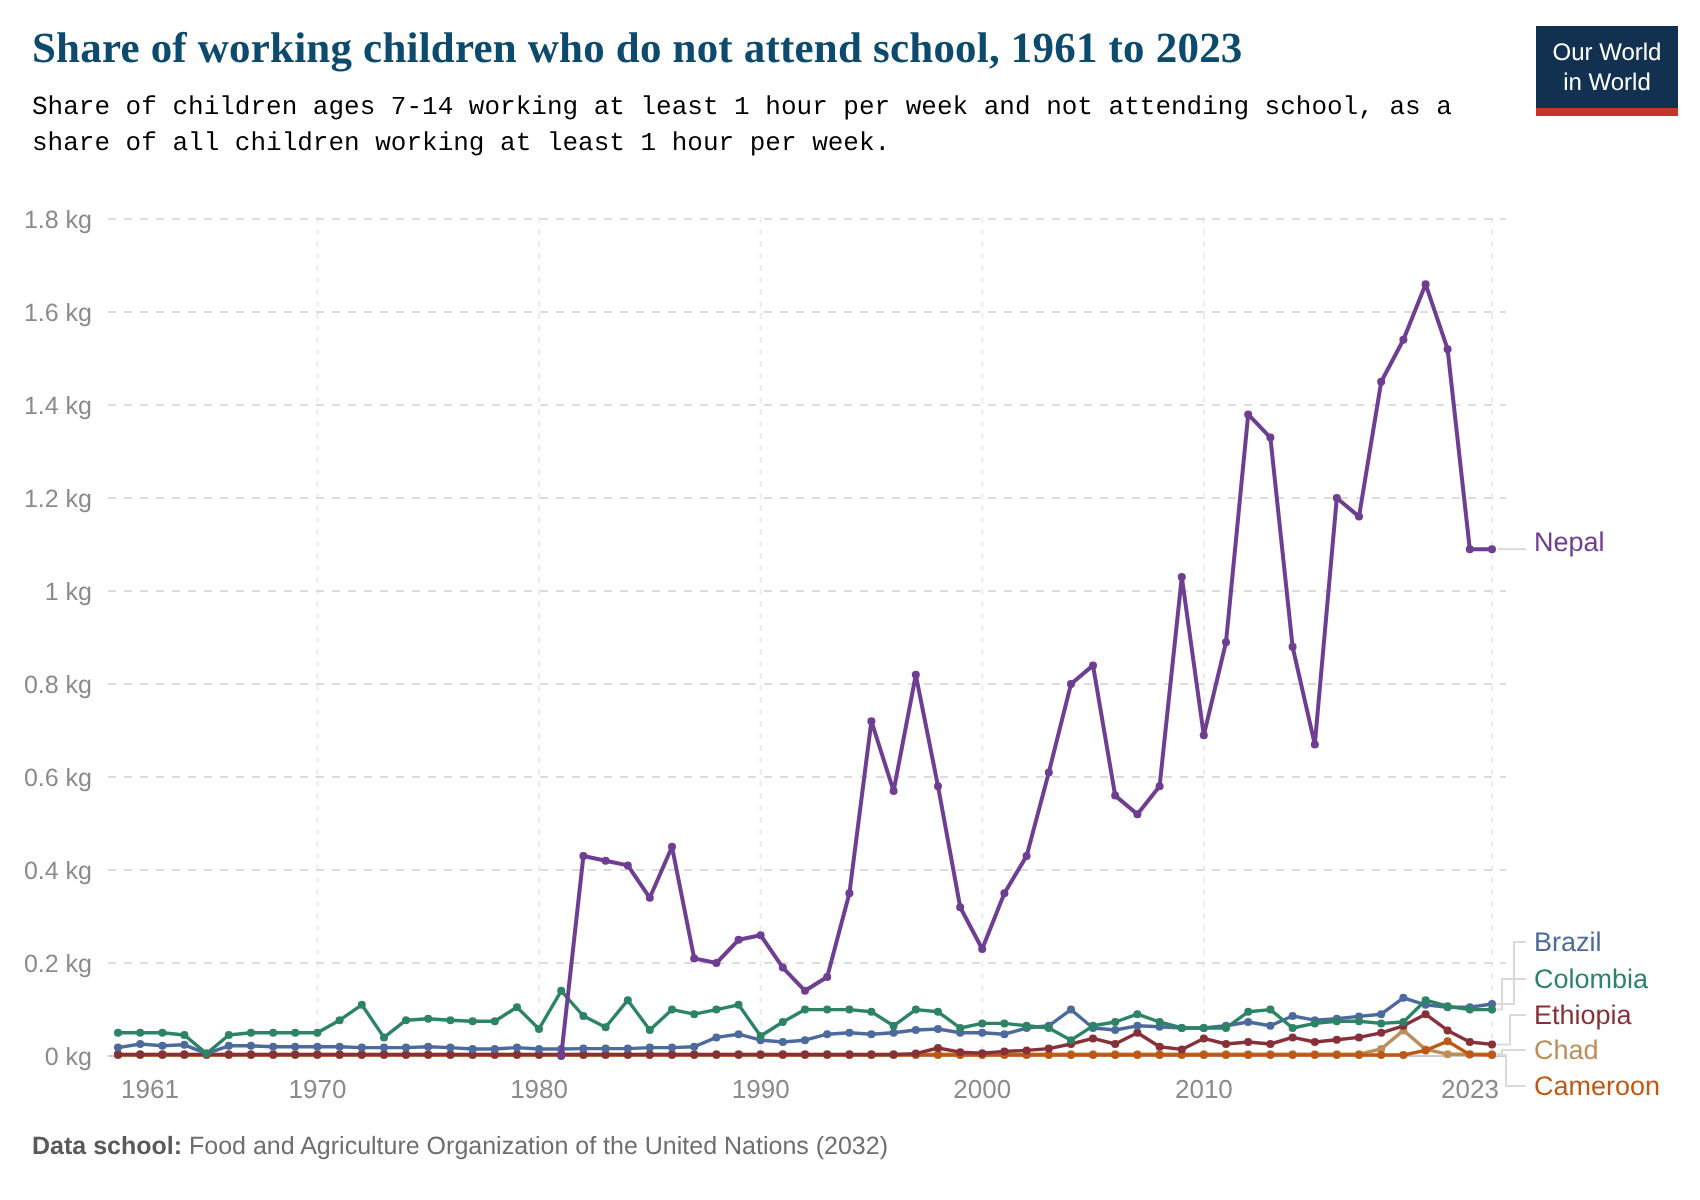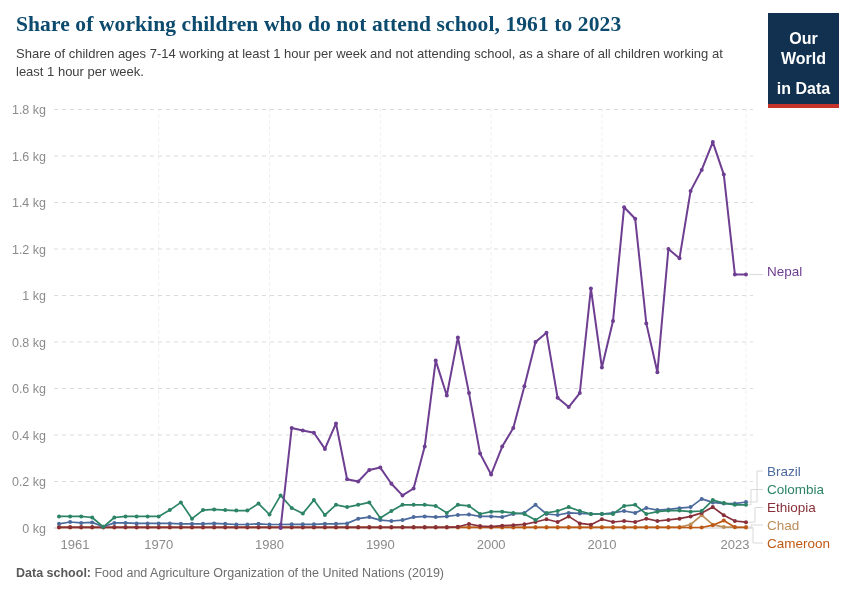--- a/index.html
+++ b/index.html
@@ -2,44 +2,44 @@
 <html><head>
 <meta charset="utf-8">
 <style>
   html,body{margin:0;padding:0;background:#fff;}
   body{width:850px;height:600px;position:relative;overflow:hidden;
        font-family:"Liberation Sans", sans-serif;}
   .page{position:absolute;inset:0;background:#ffffff;}
   .hdr{position:absolute;left:16px;top:12px;width:740px;}
   .title{font-family:"Liberation Serif", serif;font-weight:700;font-size:21.5px;
          color:#0c4a6e;letter-spacing:.1px;margin:0;}
-  .subtitle{margin-top:8px;font-size:13px;line-height:1.35;color:#404040;width:712px;}
+  .subtitle{margin-top:8px;font-size:13px;line-height:1.35;color:#000000;width:712px;font-family:Liberation Mono, monospace;}
   .logo{position:absolute;right:11px;top:13px;width:71px;background:#12304f;
         border-bottom:4px solid #c5332b;color:#fff;text-align:center;
         padding:6px 2px 5px 2px;box-sizing:border-box;}
-  .logo div{font-weight:700;font-size:16px;line-height:1.25;margin-top:10px;}
+  .logo div{font-weight:400;font-size:12px;line-height:1.25;}
   svg text{font-family:"Liberation Sans", sans-serif;}
   .ftr{position:absolute;left:16px;right:14px;top:566px;display:flex;
        justify-content:space-between;font-size:12.5px;color:#6e6e6e;}
   .ftr b{color:#5a5a5a;}
   .ftr .link{color:#6e6e6e;text-decoration:none;}
 </style>
 </head>
 <body>
 
 <div class="page">
 
   <div class="hdr">
     <h1 class="title">Share of working children who do not attend school, 1961 to 2023</h1>
     <div class="subtitle">Share of children ages 7-14 working at least 1 hour per week and not attending school, as a share of all children working at least 1 hour per week.</div>
   </div>
 
   <div class="logo">
     <div>Our World</div>
-    <div>in Data</div>
+    <div>in World</div>
   </div>
 
   <svg id="plot" width="850" height="560" viewBox="0 0 850 560" style="position:absolute;left:0;top:0;">
       <line x1="158.7254" x2="158.7254" y1="108.5" y2="528" stroke="#ececec" stroke-dasharray="3,3" stroke-width="1"></line>
       <line x1="269.5314" x2="269.5314" y1="108.5" y2="528" stroke="#ececec" stroke-dasharray="3,3" stroke-width="1"></line>
       <line x1="380.3374" x2="380.3374" y1="108.5" y2="528" stroke="#ececec" stroke-dasharray="3,3" stroke-width="1"></line>
       <line x1="491.14340000000004" x2="491.14340000000004" y1="108.5" y2="528" stroke="#ececec" stroke-dasharray="3,3" stroke-width="1"></line>
       <line x1="601.9494" x2="601.9494" y1="108.5" y2="528" stroke="#ececec" stroke-dasharray="3,3" stroke-width="1"></line>
       <line x1="745.9972" x2="745.9972" y1="108.5" y2="528" stroke="#ececec" stroke-dasharray="3,3" stroke-width="1"></line>
       <line x1="54" x2="753" y1="528" y2="528" stroke="#c9c9c9" stroke-dasharray="" stroke-width="1"></line>
@@ -442,17 +442,17 @@
       <path d="M747.9972,502.0 L757,502.0 L757,471 L763,471" fill="none" stroke="#d9d9d9" stroke-width="1"></path>
       <text x="767" y="475.5" font-size="13.5" fill="#4C6A9C">Brazil</text>
       <path d="M747.9972,504.8 L751,504.8 L751,489.5 L763,489.5" fill="none" stroke="#d9d9d9" stroke-width="1"></path>
       <text x="767" y="494" font-size="13.5" fill="#2C8465">Colombia</text>
       <path d="M748.9972,274.575 L763,274.575" fill="none" stroke="#d9d9d9" stroke-width="1"></path>
       <text x="767" y="275.5" font-size="13.5" fill="#6D3E91">Nepal</text>
     </svg>
 
   <div class="ftr">
     <div>
-      <b>Data school:</b><span> Food and Agriculture Organization of the United Nations (2019)</span>
+      <b>Data school:</b><span> Food and Agriculture Organization of the United Nations (2032)</span>
     </div>
   </div>
 
 </div>
 
 </body></html>

